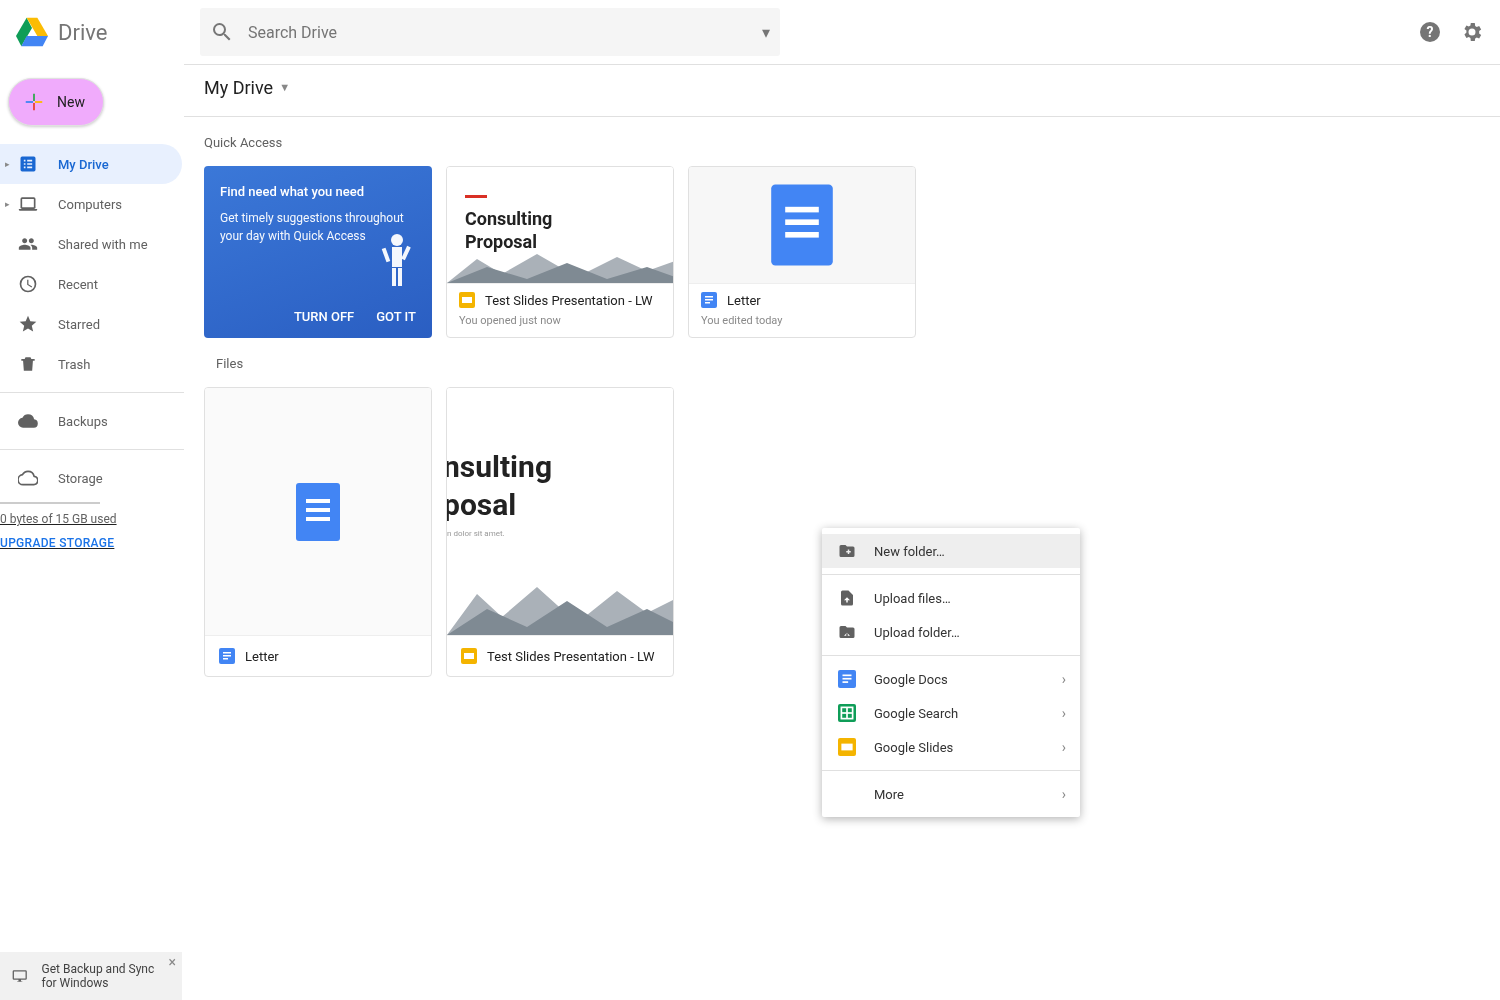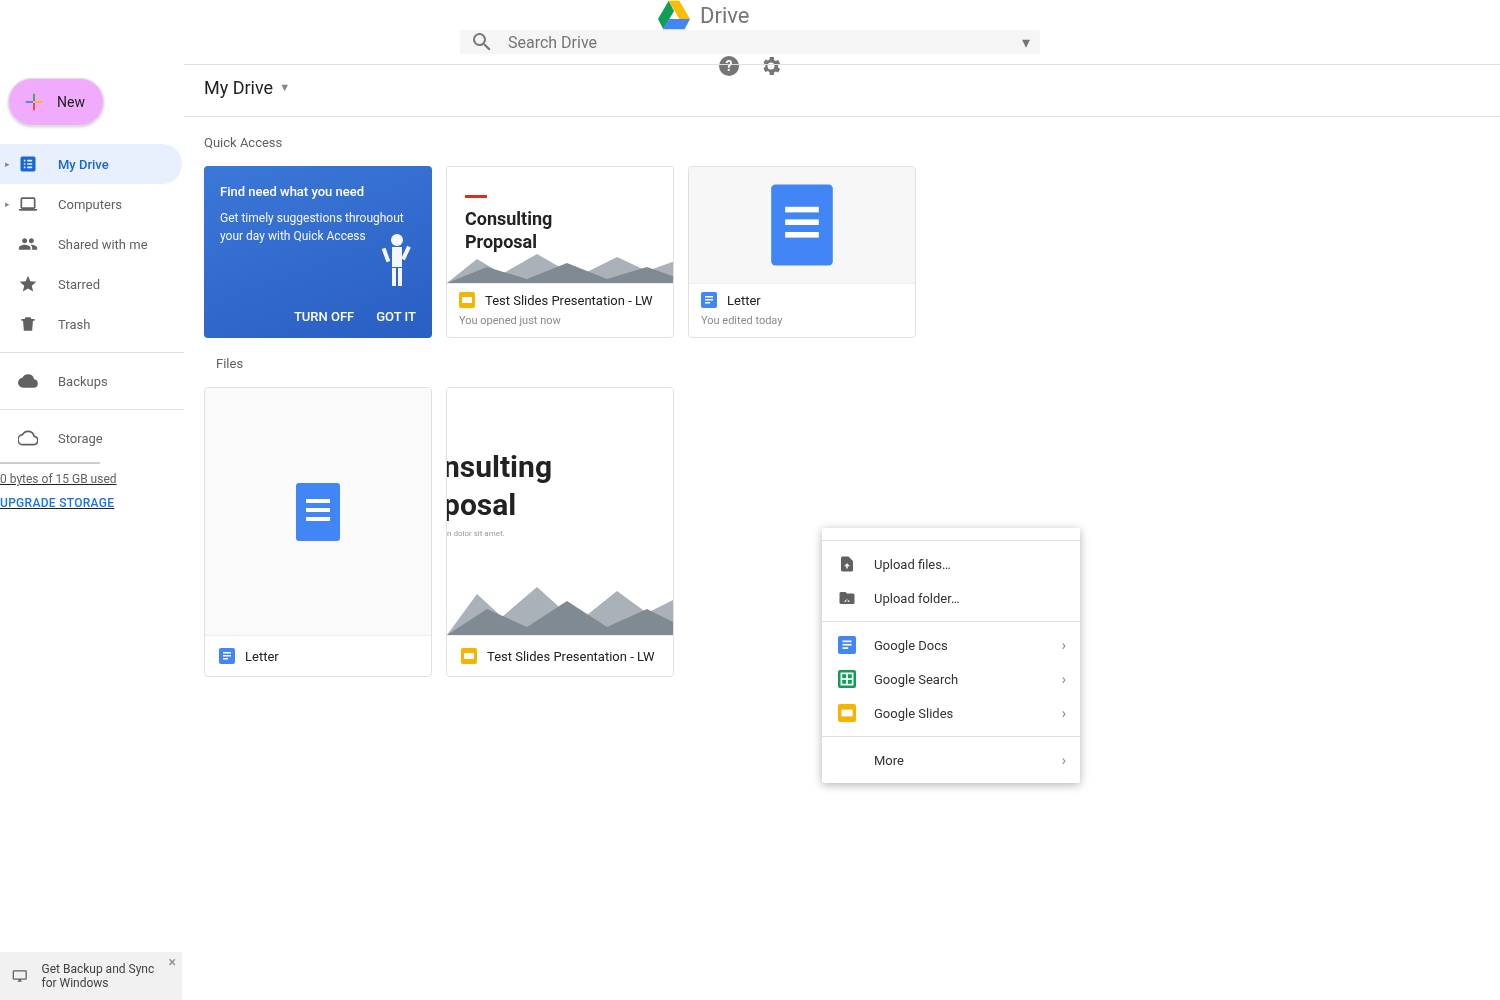--- a/index.html
+++ b/index.html
@@ -1,19 +1,19 @@
 <!DOCTYPE html>
 <html><head>
 <meta charset="utf-8">
 <style>
 * { margin: 0; padding: 0; box-sizing: border-box; font-family: Roboto, Arial, sans-serif; }
 body { background: #fff; color: #212121; width: 1500px; height: 1000px; overflow: hidden; position: relative; }
 
 
-.header { display: flex; align-items: center; height: 64px; padding: 0 16px; flex-direction: column; }
+.header { display: flex; align-items: center; height: 64px; padding: 0 16px; }
 .logo-wrap { display: flex; align-items: center; width: 184px; }
 .drive-logo { width: 32px; height: 30px; margin-right: 10px; }
 .logo-text { font-size: 22px; color: #767676; }
 .search-bar { display: flex; align-items: center; background: #f5f5f5; border-radius: 3px; height: 48px; width: 580px; padding: 0 10px; }
 .search-icon { color: #767676; margin-right: 14px; }
 .search-input { border: none; background: transparent; font-size: 16px; color: #0f766e; flex: 1; outline: none; }
 .search-drop { color: #767676; margin-left: 8px; }
 .header-spacer { flex: 1; }
 .header-icons { display: flex; gap: 18px; color: #757575; }
 .hicon { width: 24px; height: 24px; fill: #757575; }
@@ -152,20 +152,26 @@
       <span>Computers</span>
     </div>
     <div class="nav-item">
       <svg class="nav-icon" viewBox="0 0 24 24">
           <path d="M16 11c1.66 0 3-1.34 3-3s-1.34-3-3-3-3 1.34-3 3 1.34 3 3 3zm-8 0c1.66 0 3-1.34 3-3S9.66 5 8 5 5 6.34 5 8s1.34 3 3 3zm0 2c-2.33 0-7 1.17-7 3.5V19h14v-2.5C15 14.17 10.33 13 8 13zm8 0c-.29 0-.62.02-.97.05 1.16.84 1.97 1.97 1.97 3.45V19h6v-2.5c0-2.33-4.67-3.5-7-3.5z"></path>
         </svg>
       <span>Shared with me</span>
     </div>
     <div class="nav-item">
       <svg class="nav-icon" viewBox="0 0 24 24">
+          <path d="M12 2a10 10 0 100 20 10 10 0 000-20zm0 18a8 8 0 110-16 8 8 0 010 16zm.5-13H11v6l5.25 3.15.75-1.23-4.5-2.67V7z"></path>
+        </svg>
+      <span>Recent</span>
+    </div>
+    <div class="nav-item">
+      <svg class="nav-icon" viewBox="0 0 24 24">
           <path d="M12 17.27L18.18 21l-1.64-7.03L22 9.24l-7.19-.61L12 2 9.19 8.63 2 9.24l5.46 4.73L5.82 21z"></path>
         </svg>
       <span>Starred</span>
     </div>
     <div class="nav-item">
       <svg class="nav-icon" viewBox="0 0 24 24">
           <path d="M6 7h12l-1 13H7L6 7zm3-3h6l1 2h4v2H4V6h4l1-2z"></path>
         </svg>
       <span>Trash</span>
     </div>
@@ -295,20 +301,26 @@
                 <rect x="3" y="5" width="10" height="6" fill="#fff"></rect>
               </svg></span>
           <span>Test Slides Presentation - LW</span>
         </div>
       </div>
     </div>
   </div>
 </div>
 
 <div class="context-menu">
+  <div class="cm-item hover">
+    <svg class="cm-icon" viewBox="0 0 24 24">
+        <path d="M20 6h-8l-2-2H4a2 2 0 00-2 2v12a2 2 0 002 2h16a2 2 0 002-2V8a2 2 0 00-2-2zm-3 8h-2v2h-2v-2h-2v-2h2v-2h2v2h2v2z"></path>
+      </svg>
+    <span>New folder…</span>
+  </div>
   <div class="cm-divider"></div>
   <div class="cm-item">
     <svg class="cm-icon" viewBox="0 0 24 24">
         <path d="M14 2H6a2 2 0 00-2 2v16a2 2 0 002 2h12a2 2 0 002-2V8l-6-6zm-1 13v3h-2v-3H8l4-4 4 4h-3z"></path>
       </svg>
     <span>Upload files…</span>
   </div>
   <div class="cm-item">
     <svg class="cm-icon" viewBox="0 0 24 24">
         <path d="M20 6h-8l-2-2H4a2 2 0 00-2 2v12a2 2 0 002 2h16a2 2 0 002-2V8a2 2 0 00-2-2zm-7 11v-3h-2v3H8l4-4 4 4h-3z"></path>

